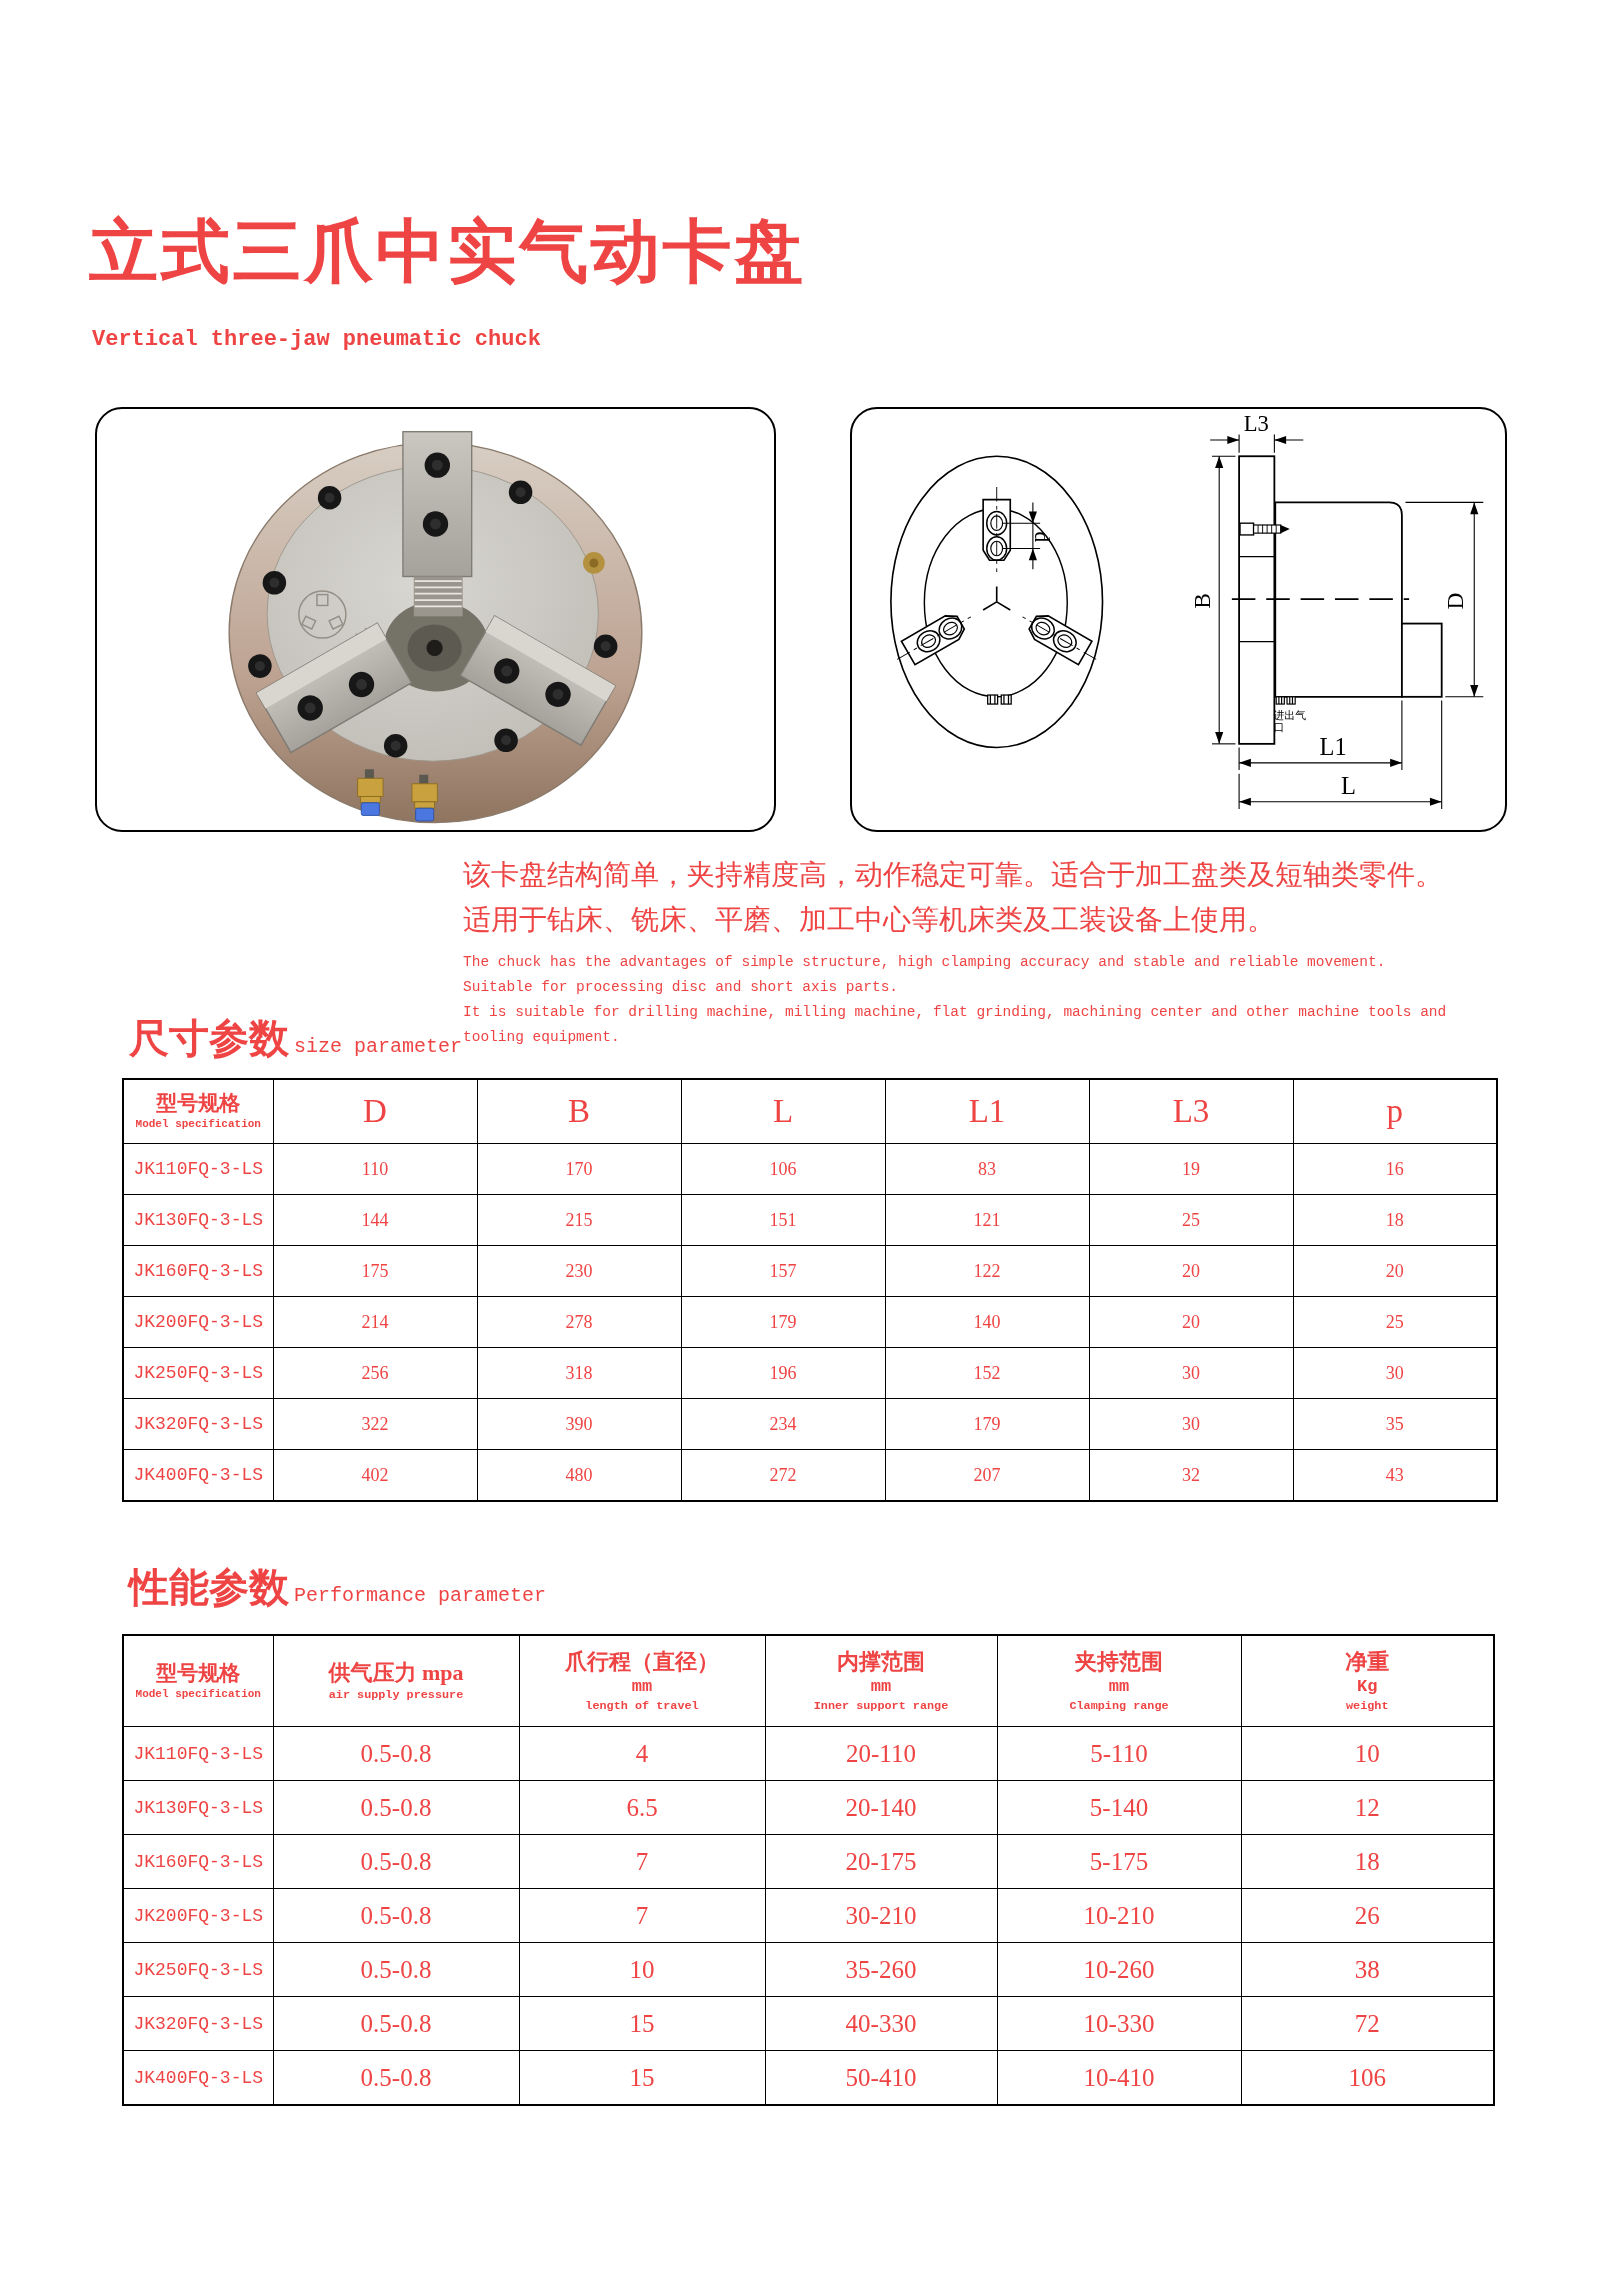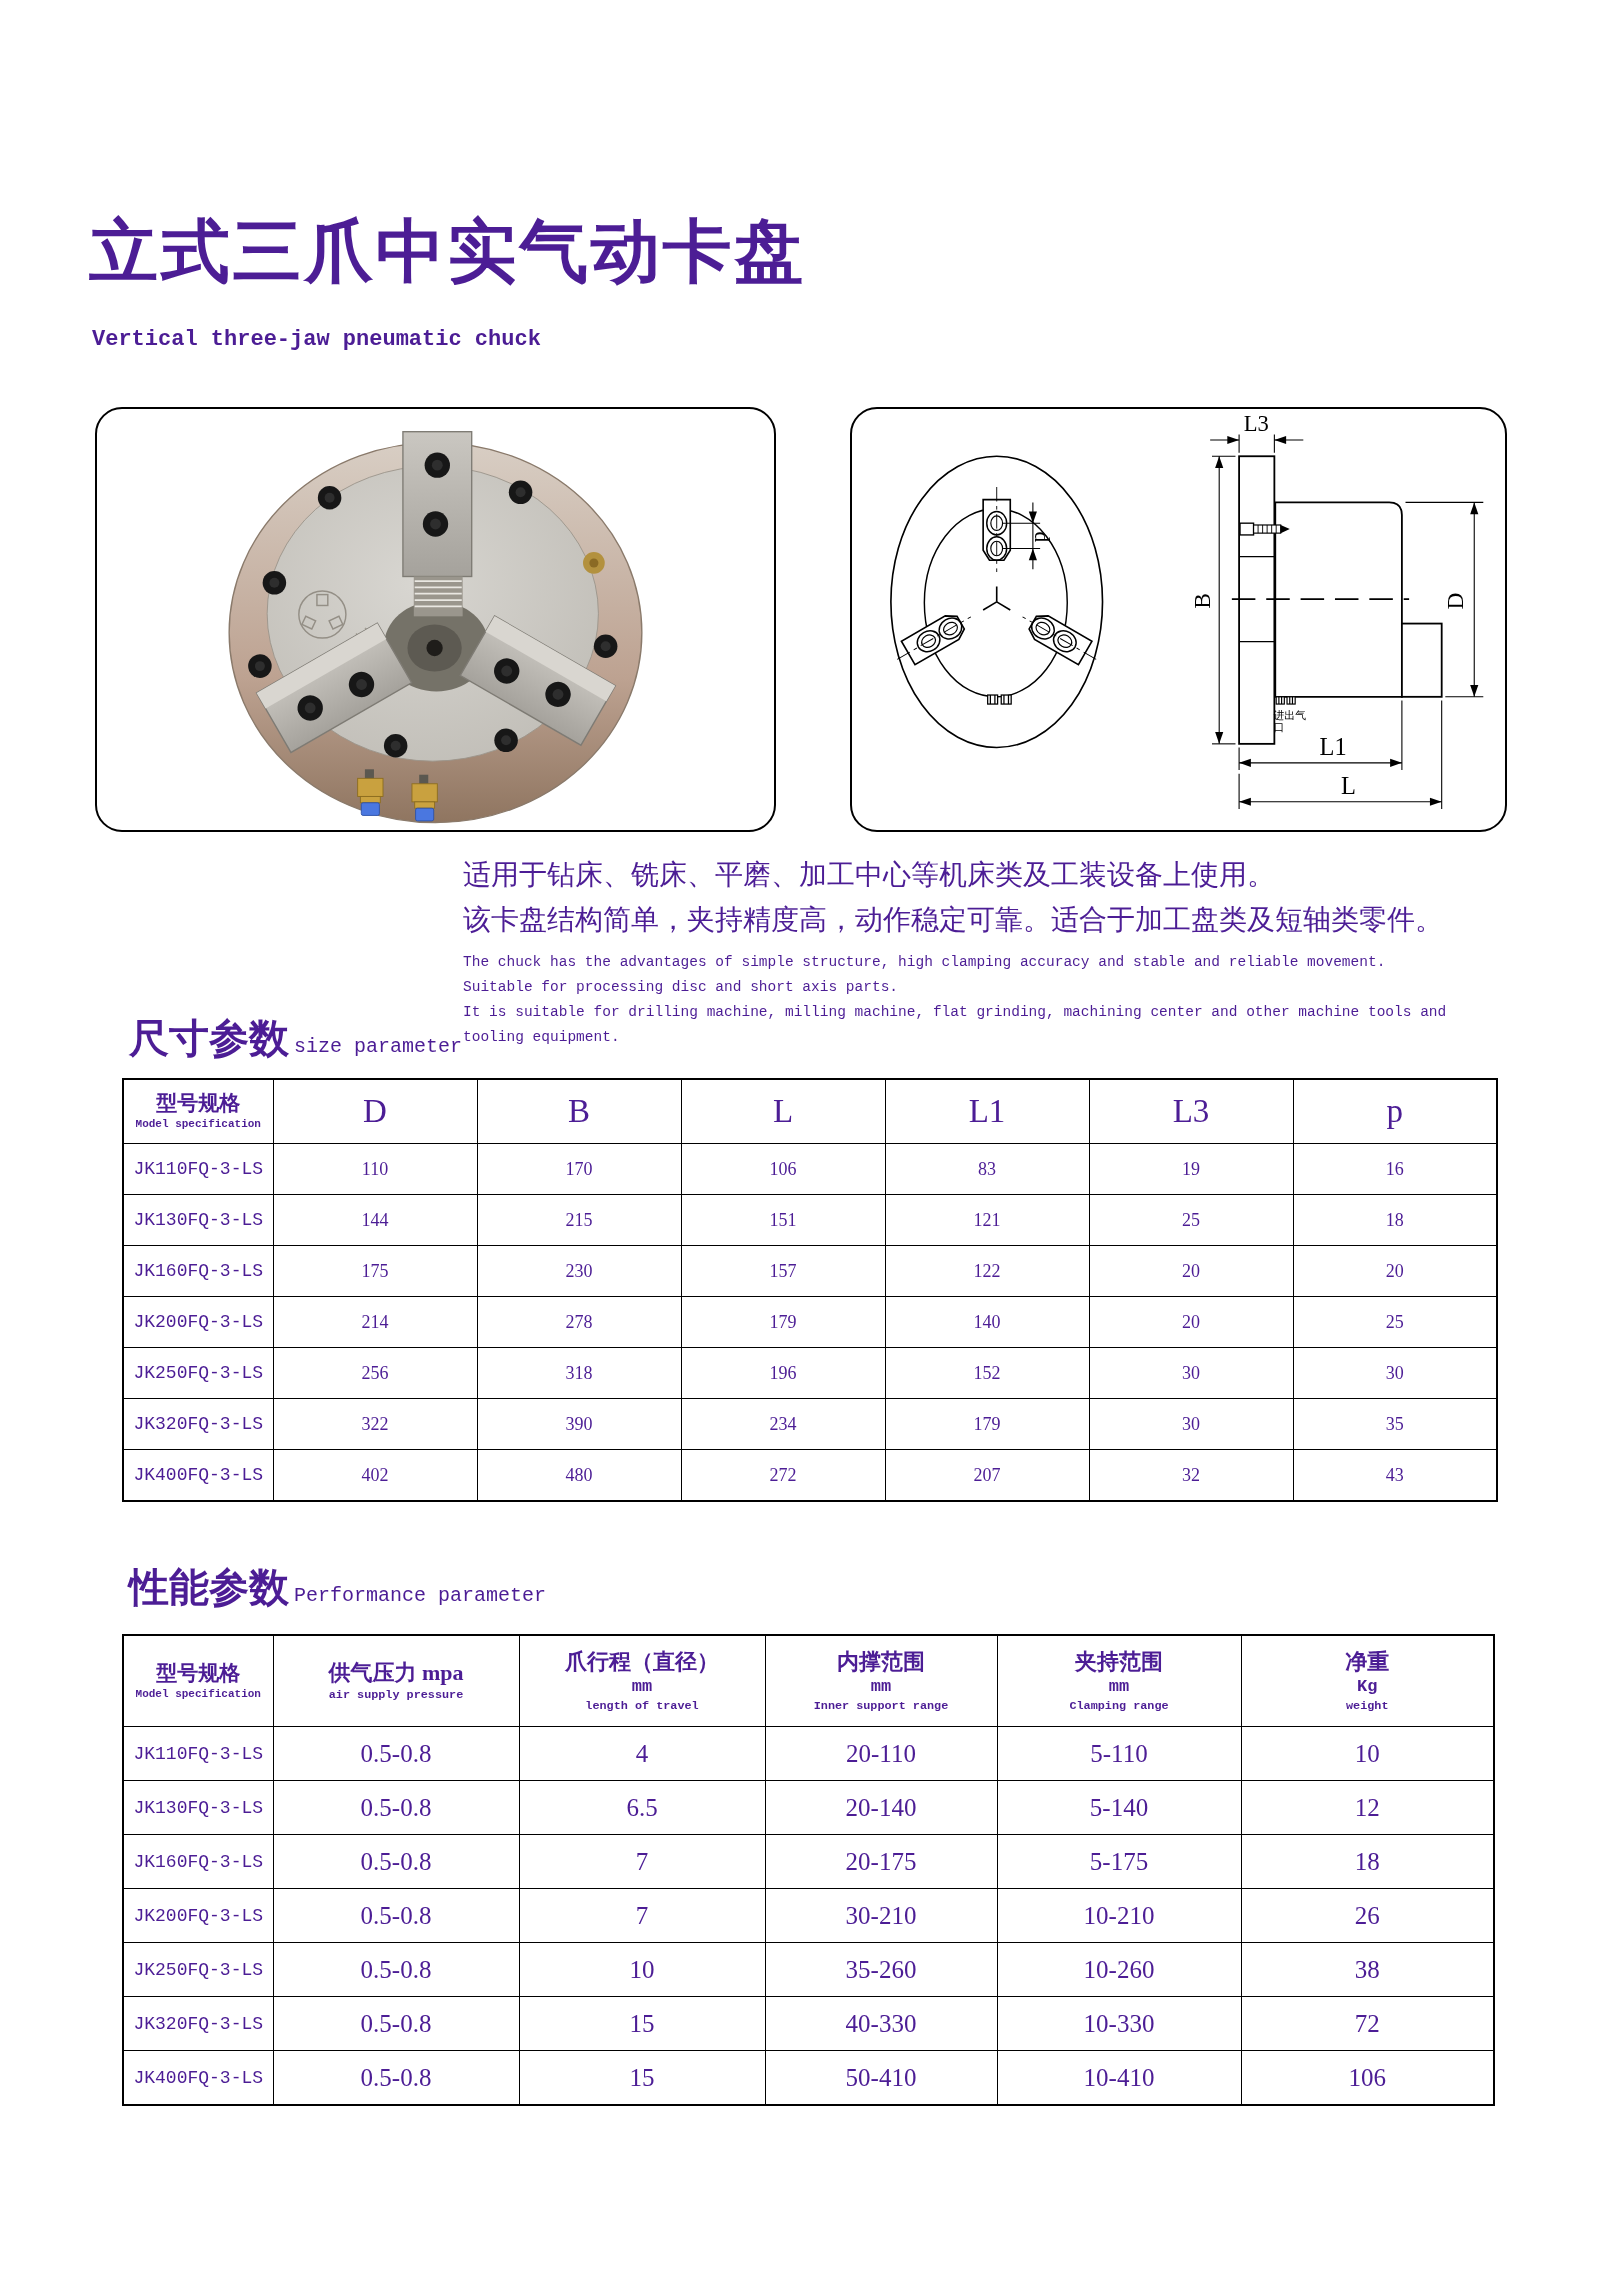--- a/index.html
+++ b/index.html
@@ -1,18 +1,18 @@
 <!DOCTYPE html>
 <html style="font-size:14.5px"><head>
 <meta charset="utf-8">
 <style>
   html,body{margin:0;padding:0;background:#ffffff;}
   #page{
     position:relative;width:1615px;height:2285px;background:#fff;overflow:hidden;
-    font-family:"Liberation Serif","DejaVu Serif",serif;color:#4c1d95;
+    font-family:"Liberation Serif","DejaVu Serif",serif;color:#ef4444;
   }
   .abs{position:absolute;}
   
   #title{left:89px;top:206px;font-size:69px;font-weight:700;letter-spacing:2.7px;
          font-family:"DejaVu Serif","Liberation Serif",serif;}
   #subtitle{left:92px;top:327px;font-size:22px;font-weight:700;
             font-family:"Liberation Mono","DejaVu Sans Mono",monospace;}
   
   .panel{border:2.7px solid #000;border-radius:27px;background:#fff;overflow:hidden;}
   #photo-panel{left:95px;top:407px;width:677px;height:421px;}
@@ -285,22 +285,22 @@
           <line x1="428" y1="434" x2="652" y2="434"></line>
           <path d="M428,434 l13,-4.5 v9 z" fill="#000" stroke="none"></path>
           <path d="M652,434 l-13,-4.5 v9 z" fill="#000" stroke="none"></path>
         </g>
         <text x="549" y="425" font-size="27" text-anchor="middle">L</text>
       </g>
     </svg>
   </div>
 
   <div id="desc-zh" class="abs">
+    <div>该卡盘结构简单，夹持精度高，动作稳定可靠。适合于加工盘类及短轴类零件。</div>
     <div>适用于钻床、铣床、平磨、加工中心等机床类及工装设备上使用。</div>
-    <div>该卡盘结构简单，夹持精度高，动作稳定可靠。适合于加工盘类及短轴类零件。</div>
   </div>
   <div id="desc-en" class="abs">
     <p>The chuck has the advantages of simple structure, high clamping accuracy and stable and reliable movement. Suitable for processing disc and short axis parts.</p>
     <p>It is suitable for drilling machine, milling machine, flat grinding, machining center and other machine tools and tooling equipment.</p>
   </div>
 
   <div id="size-sec" class="abs sec-head">
     <span class="sec-zh">尺寸参数</span>
     <span class="sec-en">size parameter</span>
   </div>

